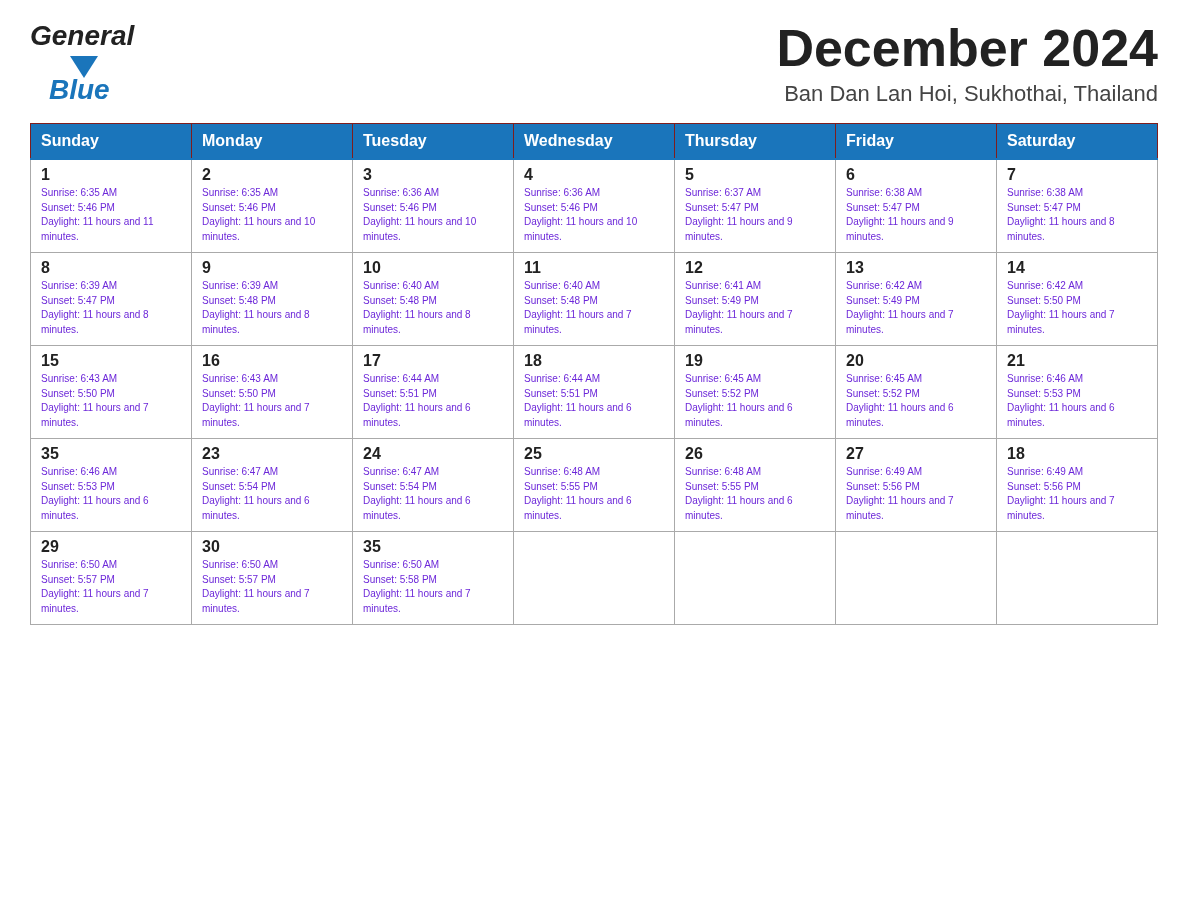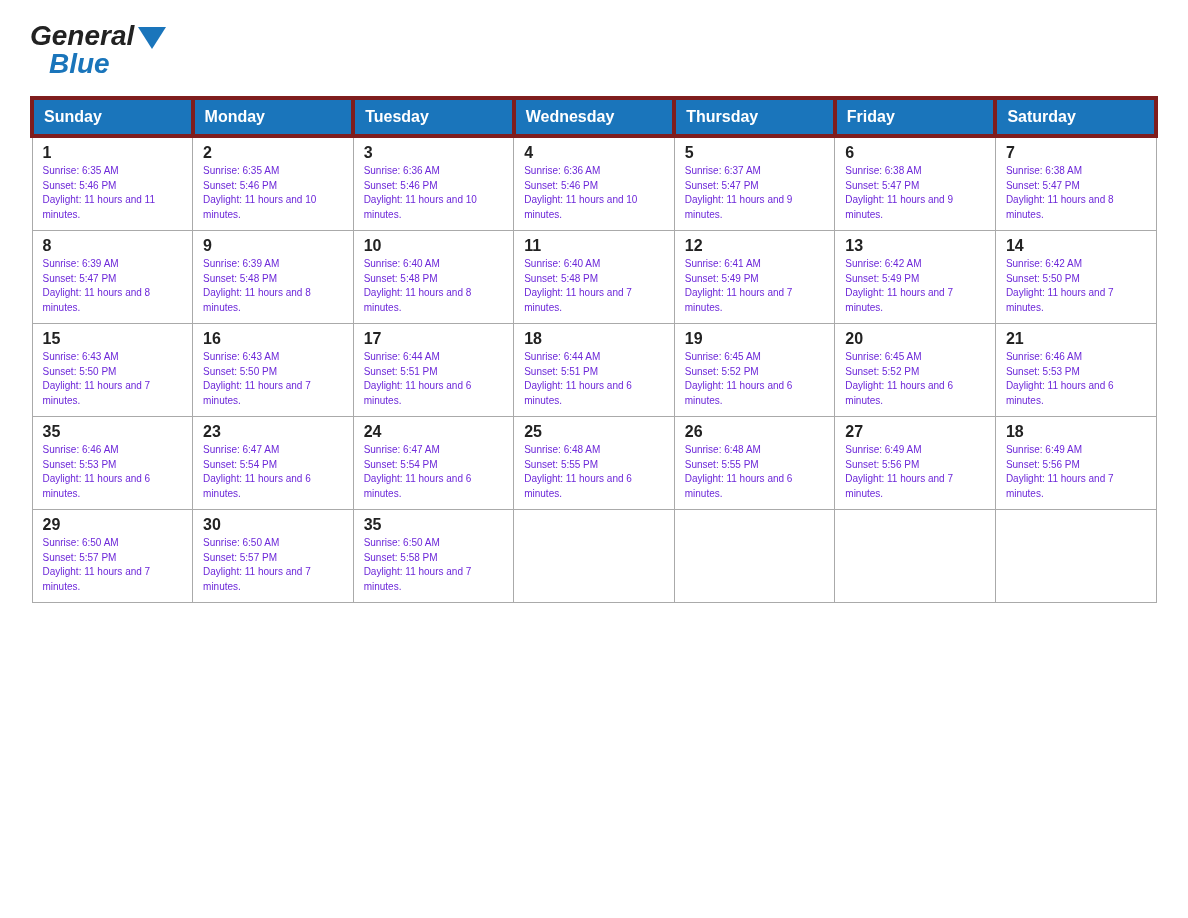--- a/index.html
+++ b/index.html
@@ -18,20 +18,21 @@
       margin-bottom: 16px;
     }
     .logo {
       display: flex;
       flex-direction: column;
       align-items: flex-start;
     }
     .logo-top {
       display: flex;
       align-items: center;
+      flex-direction: column;
     }
     .logo-general {
       font-size: 28px;
       font-weight: bold;
       color: #222;
       font-style: italic;
     }
     .logo-triangle {
       width: 0;
       height: 0;
@@ -68,21 +69,21 @@
       border-collapse: collapse;
       border: 1px solid #555;
     }
     .calendar-table th {
       background: #1a75bb;
       color: #fff;
       font-size: 16px;
       font-weight: bold;
       padding: 8px 10px;
       text-align: left;
-      border: 4px solid #7f1d1d;
+      border: 1px solid #7f1d1d;
     }
     .calendar-table td {
       vertical-align: top;
       padding: 6px 10px 8px 10px;
       border: 1px solid #aaa;
       width: calc(100% / 7);
       min-height: 100px;
       font-size: 13px;
       color: #222;
     }
@@ -107,20 +108,24 @@
 </head>
 <body>
 
 <div class="header-area">
   <div class="logo">
     <div class="logo-top">
       <span class="logo-general">General</span>
       <div class="logo-triangle"></div>
     </div>
     <span class="logo-blue">Blue</span>
+  </div>
+  <div class="title-area">
+    <div class="month-year">December 2024</div>
+    <div class="location">Ban Dan Lan Hoi, Sukhothai, Thailand</div>
   </div>
 </div>
 
 <table class="calendar-table">
   <thead>
     <tr>
     <th>Sunday</th>
         <th>Monday</th>
         <th>Tuesday</th>
         <th>Wednesday</th>

